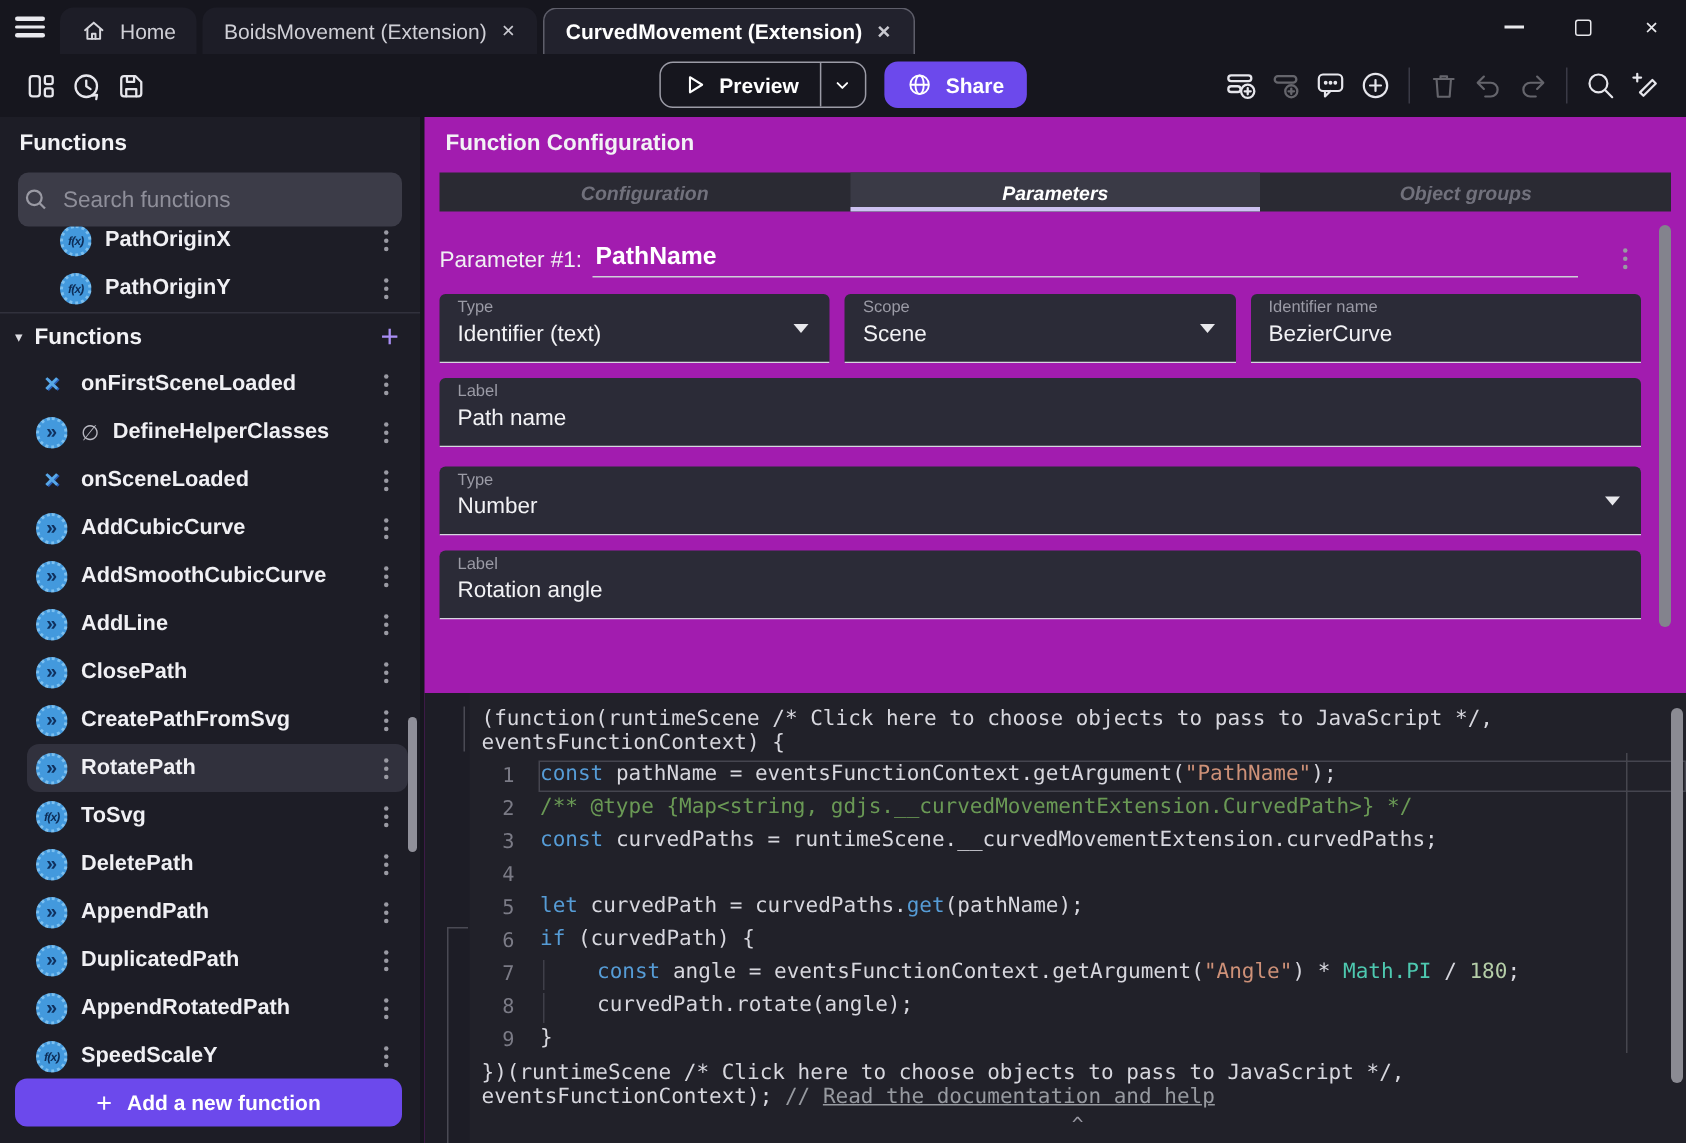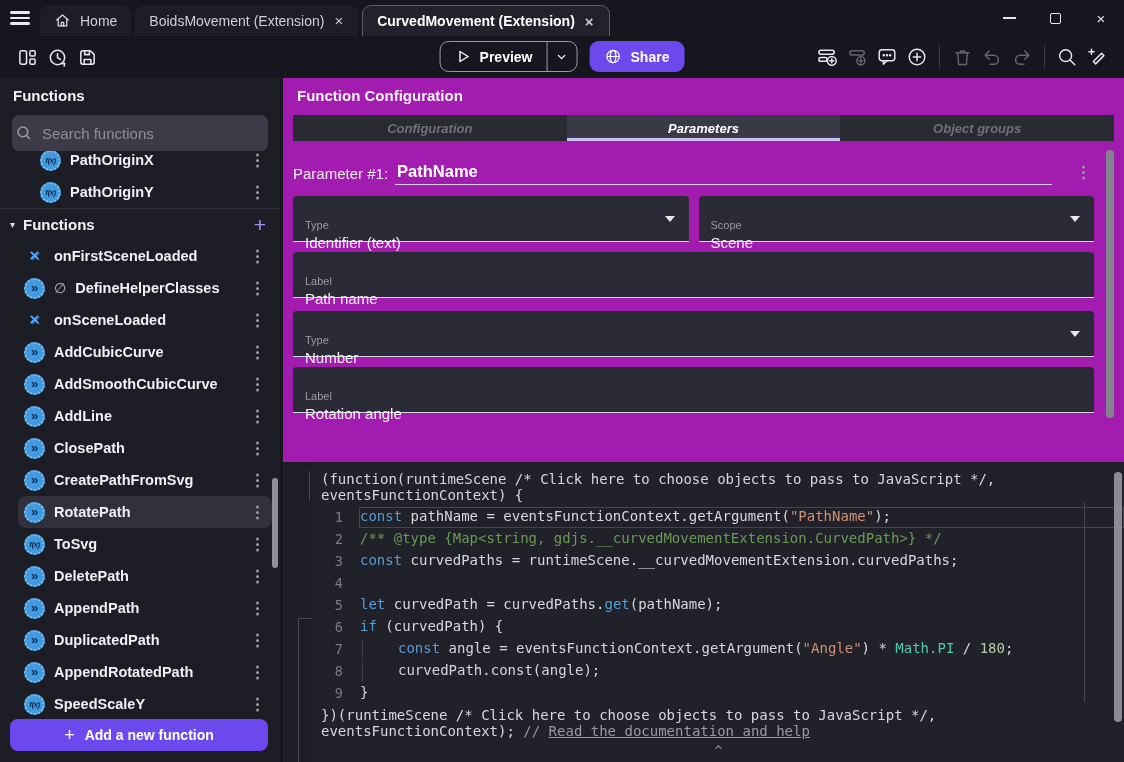--- a/index.html
+++ b/index.html
@@ -73,21 +73,21 @@
   .cfg-tab.active { background:#3a3a46; color:#fff; }
   .cfg-tab.active::after { content:""; position:absolute; left:0; right:0; bottom:0; height:3px; background:#cdc1f1; }
 
   .params { position:absolute; top:64px; left:10px; right:0; height:320px; }
   .p-inner { margin-right:30px; }
   .param-head { display:flex; align-items:flex-end; margin-top:17px; height:26px; }
   .param-title { font-size:15px; color:#f0f0f3; white-space:nowrap; padding-bottom:3px; }
   .param-name { flex:1; margin-left:7px; margin-right:20px; background:transparent; border:none; border-bottom:1px solid #cfcfd8; outline:none; color:#fff; font-size:16.5px; font-weight:600; padding:0 0 3px 2px; font-family:"Liberation Sans",sans-serif; }
   .param-head .kebab-wrap { margin-left:0; align-self:center; }
   .fields-row { display:flex; gap:10px; margin-top:11px; }
-  .field { position:relative; background:#2b2b37; border-radius:4px 4px 0 0; border-bottom:1px solid #d6d6de; height:46px; padding:23px 12px 0; flex:1; cursor:pointer; }
+  .field { position:relative; background:#2b2b37; border-radius:4px 4px 0 0; border-bottom:1px solid #d6d6de; height:46px; padding:3px 12px 0; flex:1; cursor:pointer; }
   .field.txt { cursor:text; }
   .f-label { font-size:11px; color:#9b9ba6; }
   .f-value { font-size:15px; color:#f2f2f5; margin-top:3px; white-space:nowrap; }
   .f-input { background:transparent; border:none; outline:none; color:#f2f2f5; font-size:15px; margin-top:3px; width:100%; font-family:"Liberation Sans",sans-serif; }
   .dd-arrow { position:absolute; right:14px; top:20px; width:0; height:0; border-left:5.5px solid transparent; border-right:5.5px solid transparent; border-top:6.5px solid #e8e8ec; }
   .field.wide { margin-top:10px; }
   .pscroll { position:absolute; right:10px; top:8px; width:8px; height:268px; border-radius:4px; background:#83838d; cursor:pointer; }
 
   
   .code-panel { position:absolute; top:384px; left:0; right:0; bottom:0; background:#1d1d26; }
@@ -469,20 +469,24 @@
           <div class="field">
             <div class="f-label">Type</div>
             <div class="f-value">Identifier (text)</div>
             <span class="dd-arrow"></span>
           </div>
           <div class="field">
             <div class="f-label">Scope</div>
             <div class="f-value">Scene</div>
             <span class="dd-arrow"></span>
           </div>
+          <div class="field txt">
+            <div class="f-label">Identifier name</div>
+            <input class="f-input" value="BezierCurve" style="">
+          </div>
         </div>
         <div class="field txt wide">
           <div class="f-label">Label</div>
           <input class="f-input" value="Path name" style="">
         </div>
 
         <div class="field wide" style="margin-top:13px;">
           <div class="f-label">Type</div>
           <div class="f-value">Number</div>
           <span class="dd-arrow"></span>
@@ -526,21 +530,21 @@
           <div class="cl">
             <span class="ln">6</span>
             <span class="code-area"><span class="tok-kw">if</span><span class="tok-pl"> (curvedPath) {</span></span>
           </div>
           <div class="cl">
             <span class="ln">7</span>
             <span class="code-area"><span class="guide"></span><span class="tok-kw">const</span><span class="tok-pl"> angle = eventsFunctionContext.getArgument(</span><span class="tok-str">"Angle"</span><span class="tok-pl">) * </span><span class="tok-cls">Math.PI</span><span class="tok-pl"> / </span><span class="tok-num">180</span><span class="tok-pl">;</span></span>
           </div>
           <div class="cl">
             <span class="ln">8</span>
-            <span class="code-area"><span class="guide"></span><span class="tok-pl">curvedPath.const(angle);</span></span>
+            <span class="code-area"><span class="guide"></span><span class="tok-pl">curvedPath.rotate(angle);</span></span>
           </div>
           <div class="cl">
             <span class="ln">9</span>
             <span class="code-area"><span class="tok-pl">}</span></span>
           </div>
         </div>
 
         <div class="wrap-line bottom-wrap">})(runtimeScene /* Click here to choose objects to pass to JavaScript */,</div>
         <div class="wrap-line"><span>eventsFunctionContext); </span><span class="doc">// </span><span class="doc-link">Read the documentation and help</span></div>
 

